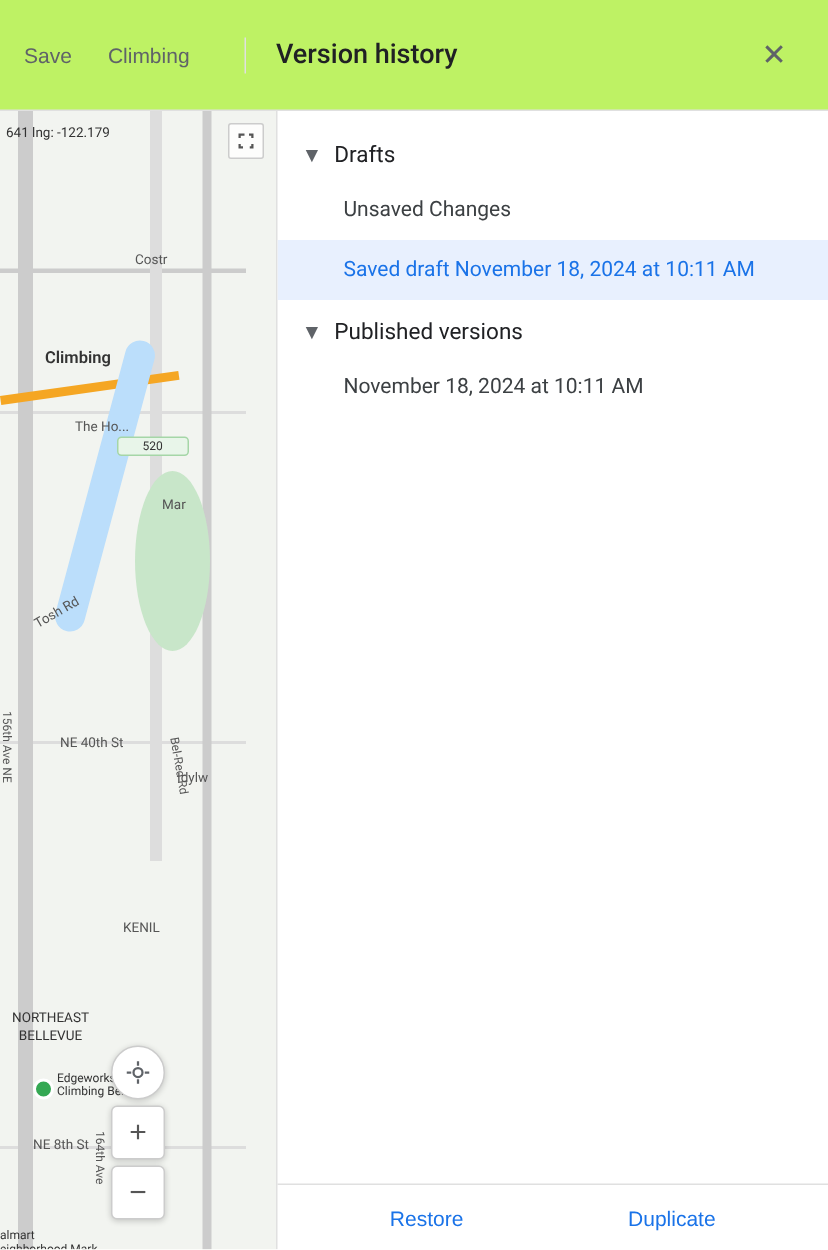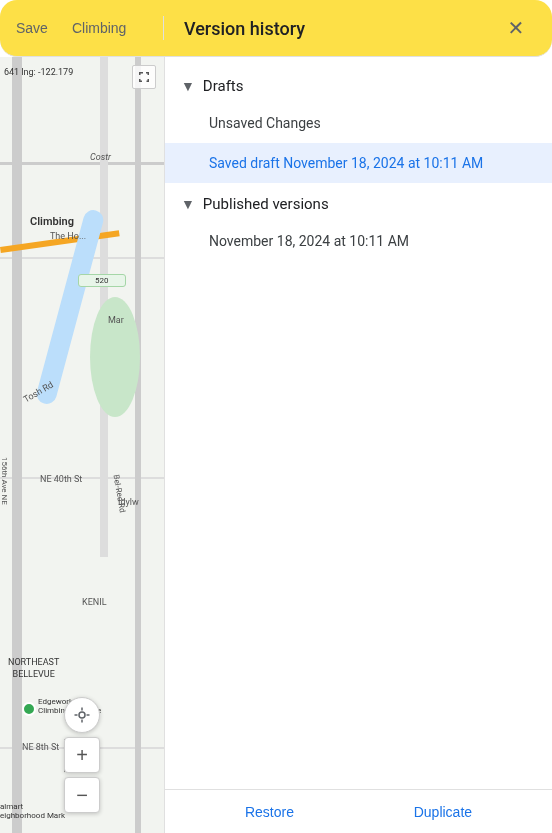--- a/index.html
+++ b/index.html
@@ -1,26 +1,25 @@
 <!DOCTYPE html>
 <html><head>
   <meta charset="utf-8">
   <style>
     * { box-sizing: border-box; margin: 0; padding: 0; }
     body { width: 552px; height: 833px; overflow: hidden; font-family: 'Roboto', Arial, sans-serif; display: flex; flex-direction: column; background: #fff; }
 
     
     .toolbar {
-      height: 57px;
-      display: flex;
-      align-items: center;
-      background: #fde047;
+      height: 74px;
+      display: flex;
+      align-items: center;
+      background: #bef264;
       border-bottom: 1px solid #e0e0e0;
       flex-shrink: 0;
-      border-radius: 17px;
     }
     .toolbar-left {
       width: 164px;
       display: flex;
       align-items: center;
       justify-content: flex-start;
       padding: 0 16px;
       gap: 24px;
       border-right: 1px solid #e0e0e0;
     }
@@ -61,21 +60,21 @@
 
     
     .main-area {
       flex: 1;
       display: flex;
       overflow: hidden;
     }
 
     
     .map-panel {
-      width: 164px;
+      width: 184px;
       flex-shrink: 0;
       background: #e8f0e0;
       position: relative;
       overflow: hidden;
     }
     .map-bg {
       width: 100%;
       height: 100%;
       background: #f2f4f0;
       position: relative;
@@ -243,22 +242,22 @@
 
       <div class="map-coords">641  lng: -122.179</div>
 
       <div style="position:absolute;top:158px;left:30px;font-size:11px;font-weight:600;color:#333;">Climbing</div>
       <div style="position:absolute;top:600px;left:8px;font-size:9px;font-weight:400;color:#333;text-align:center;line-height:1.3;">NORTHEAST<br>BELLEVUE</div>
       <div style="position:absolute;top:540px;left:82px;font-size:9px;color:#555;">KENIL</div>
       <div style="position:absolute;top:417px;left:40px;font-size:9px;color:#555;">NE 40th St</div>
       <div style="position:absolute;top:330px;left:22px;font-size:9px;color:#555;transform:rotate(-30deg)">Tosh Rd</div>
       <div style="position:absolute;top:685px;left:22px;font-size:9px;color:#555;">NE 8th St</div>
       <div style="position:absolute;top:258px;left:108px;font-size:9px;color:#555;">Mar</div>
-      <div style="position:absolute;top:95px;left:90px;font-size:9px;color:#555;font-style:italic;">Costr</div>
-      <div style="position:absolute;top:174px;left:50px;font-size:9px;color:#555;">The Ho...</div>
+      <div style="position:absolute;top:95px;left:90px;font-size:9px;color:#555;">Costr</div>
+      <div style="position:absolute;top:206px;left:50px;font-size:9px;color:#555;">The Ho...</div>
       <div style="position:absolute;top:217px;left:78px;font-size:8px;background:#e8f5e9;border:1px solid #a5d6a7;border-radius:3px;padding:1px 16px;color:#333;">520</div>
       <div style="position:absolute;top:440px;left:118px;font-size:9px;color:#555;">Idylw</div>
 
       <div class="map-green-circle" style="top:645px;left:22px;"></div>
       <div style="position:absolute;top:640px;left:38px;font-size:8px;color:#333;">Edgeworks<br>Climbing Bellevue</div>
       <div style="position:absolute;top:745px;left:0;font-size:8px;color:#333;">almart<br>eighborhood Mark</div>
 
       <div style="position:absolute;top:400px;left:0;font-size:8px;color:#555;writing-mode:vertical-lr;">156th Ave NE</div>
       <div style="position:absolute;top:680px;left:62px;font-size:8px;color:#555;writing-mode:vertical-lr;">164th Ave</div>
 

